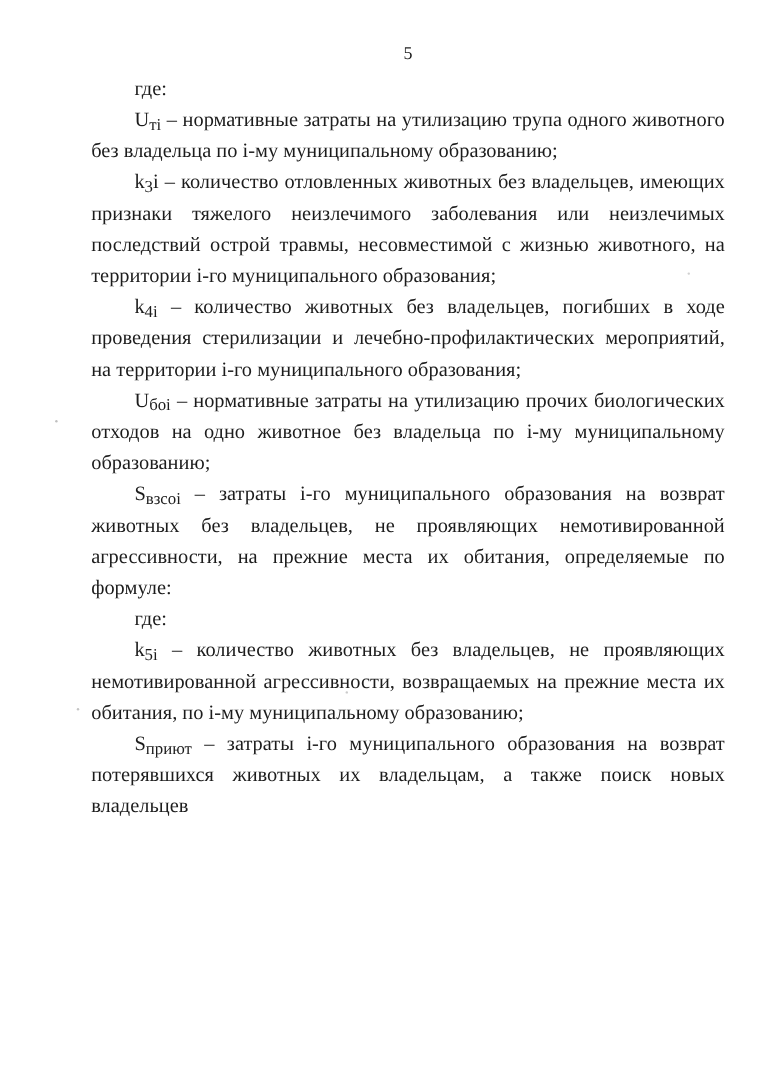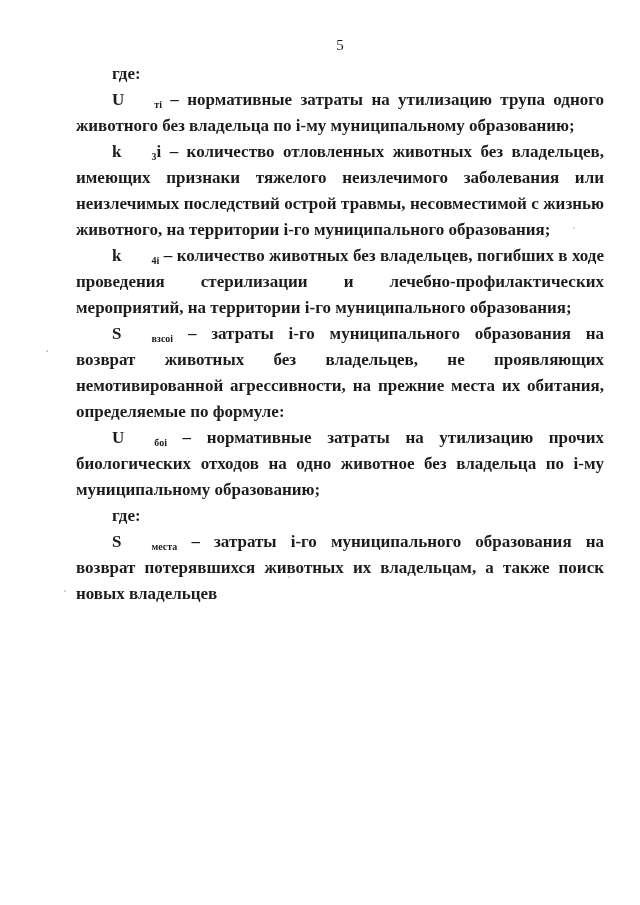--- a/index.html
+++ b/index.html
@@ -30,27 +30,25 @@
     top: 61px;
     left: 76px;
     width: 528px;
     font-size: 17px;
     line-height: 26px;
     text-align: justify;
   }
   .para {
     margin: 0;
     text-indent: 36px;
-    font-weight: bold;
   }
   .para sub {
-    font-size: 10px;
+    font-size: 14px;
     line-height: 0;
     vertical-align: -3px;
-    margin-left: 30px;
   }
   
   .speck {
     position: absolute;
     background: #8a8a8a;
     border-radius: 50%;
   }
   .speck-1 { left: 46px;  top: 350px; width: 2px; height: 2px; opacity: .55; }
   .speck-2 { left: 64px;  top: 590px; width: 2px; height: 2px; opacity: .5; }
   .speck-3 { left: 288px; top: 576px; width: 2px; height: 2px; opacity: .45; }
@@ -68,30 +66,31 @@
     <p class="para"><span>где:</span></p>
 
     <p class="para"><span>U</span><sub>тi</sub><span> – нормативные затраты на утилизацию трупа одного животного без владельца по i-му муниципальному образованию;</span></p>
 
 
 
     <p class="para"><span>k</span><sub>3</sub><span>i – количество отловленных животных без владельцев, имеющих признаки тяжелого неизлечимого заболевания или неизлечимых последствий острой травмы, несовместимой с жизнью животного, на территории i-го муниципального образования;</span></p>
 
     <p class="para"><span>k</span><sub>4i</sub><span> – количество животных без владельцев, погибших в ходе проведения стерилизации и лечебно-профилактических мероприятий, на территории i-го муниципального образования;</span></p>
 
+    <p class="para"><span>U</span><sub>боi</sub><span> – нормативные затраты на утилизацию прочих биологических отходов на одно животное без владельца по i-му муниципальному образованию;</span></p>
+
     <p class="para"><span>S</span><sub>взсоi</sub><span> – затраты i-го муниципального образования на возврат животных без владельцев, не проявляющих немотивированной агрессивности, на прежние места их обитания, определяемые по формуле:</span></p>
-
-    <p class="para"><span>U</span><sub>боi</sub><span> – нормативные затраты на утилизацию прочих биологических отходов на одно животное без владельца по i-му муниципальному образованию;</span></p>
 
 
     <p class="para"><span>где:</span></p>
 
 
+    <p class="para"><span>k</span><sub>5i</sub><span> – количество животных без владельцев, не проявляющих немотивированной агрессивности, возвращаемых на прежние места их обитания, по i-му муниципальному образованию;</span></p>
 
-    <p class="para"><span>S</span><sub>места</sub><span> – затраты i-го муниципального образования на возврат потерявшихся животных их владельцам, а также поиск новых владельцев</span></p>
+    <p class="para"><span>S</span><sub>приют</sub><span> – затраты i-го муниципального образования на возврат потерявшихся животных их владельцам, а также поиск новых владельцев</span></p>
 
   </div>
 
   <div class="speck speck-1"></div>
   <div class="speck speck-2"></div>
   <div class="speck speck-3"></div>
   <div class="speck speck-4"></div>
 
 </div>
 

